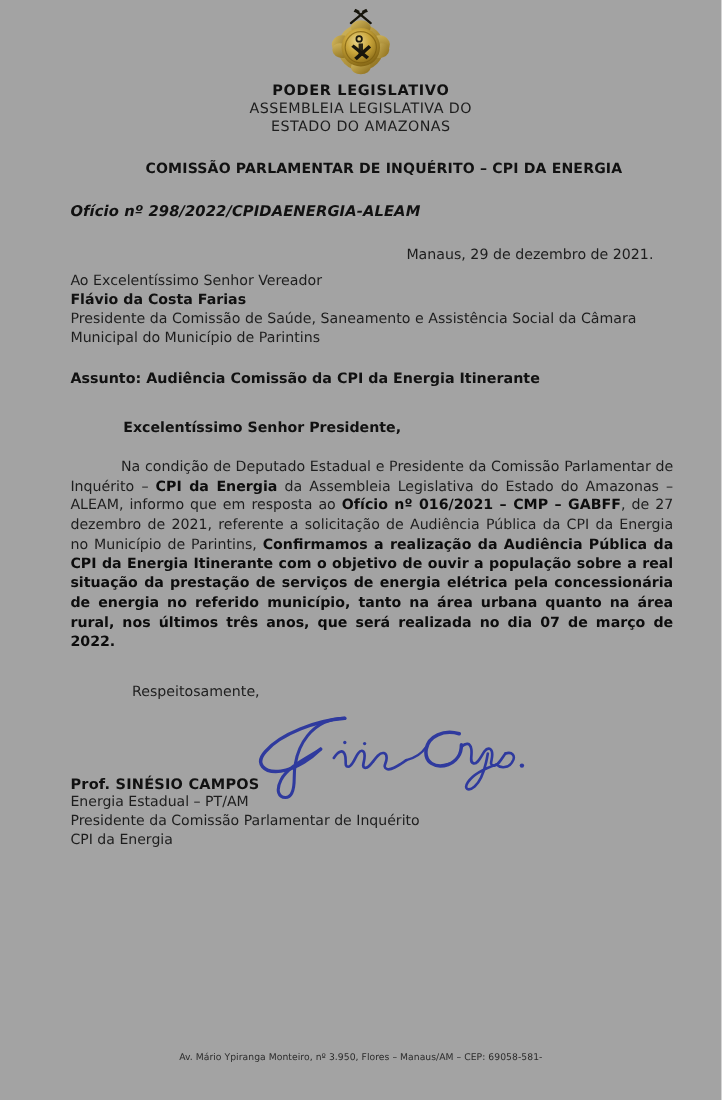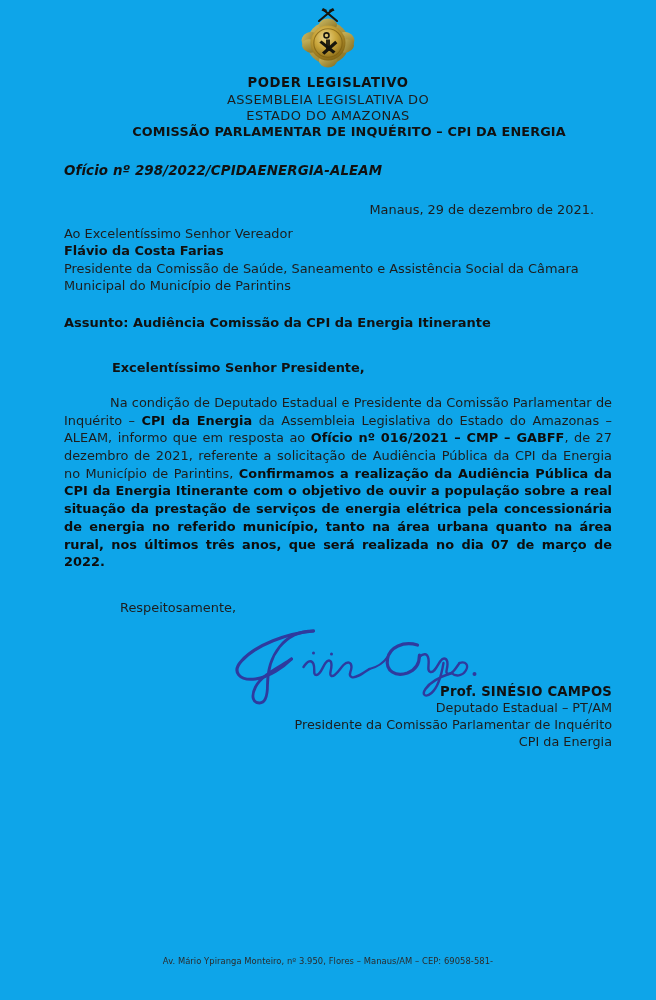--- a/index.html
+++ b/index.html
@@ -13,21 +13,21 @@
     height: 1000px;
     position: relative;
     font-family: "DejaVu Sans", "Liberation Sans", sans-serif;
     color: #1a1a1a;
     overflow: hidden;
   }
 
   .page {
     position: absolute;
     inset: 0;
-    background: #0ea5e9;
+    background: #a3a3a3;
     padding: 0;
   }
 
   
   .letterhead {
     text-align: center;
     padding-top: 8px;
   }
   .emblem-wrap {
     display: flex;
@@ -52,20 +52,21 @@
     color: #1d1d1d;
     line-height: 1.25;
   }
 
   .commission-title {
     text-align: center;
     font-weight: bold;
     font-size: 12.8px;
     letter-spacing: 0.15px;
     color: #111111;
+    margin-top: 22px;
     padding-left: 42px;
   }
 
   
   .content {
     padding: 0 44px 0 64px;
   }
 
   .oficio-number {
     font-weight: bold;
@@ -140,21 +141,21 @@
     left: 50%;
     top: 2px;
     transform: translateX(-46%);
     pointer-events: none;
   }
   .sig-block {
     position: absolute;
     left: 0;
     right: 0;
     top: 62px;
-    text-align: right;
+    text-align: left;
     font-size: 12.8px;
     line-height: 1.32;
     color: #1d1d1d;
   }
   .sig-block .sig-name {
     font-weight: bold;
     font-size: 13.2px;
     color: #111111;
     letter-spacing: 0.2px;
   }
@@ -284,21 +285,21 @@
 
           <path d="M 226 40 C 224 52 221 64 214 70 C 208 75 204 72 208 66 C 212 60 222 54 234 50" stroke-width="2.4"></path>
 
           <path d="M 242 40 C 248 38 252 42 248 48 C 245 53 238 54 234 50" stroke-width="2.3"></path>
           <circle cx="257" cy="51" r="2" fill="#2f3a9e" stroke="none"></circle>
         </g>
       </svg>
 
       <div class="sig-block">
         <div class="sig-name">Prof. SINÉSIO CAMPOS</div>
-        <div>Deputado Estadual – PT/AM</div>
+        <div>Energia Estadual – PT/AM</div>
         <div>Presidente da Comissão Parlamentar de Inquérito</div>
         <div>CPI da Energia</div>
       </div>
     </div>
 
   </div>
 
   <div class="footer">
     <div>Av. Mário Ypiranga Monteiro, nº 3.950, Flores – Manaus/AM – CEP: 69058-581-</div>
   </div>

